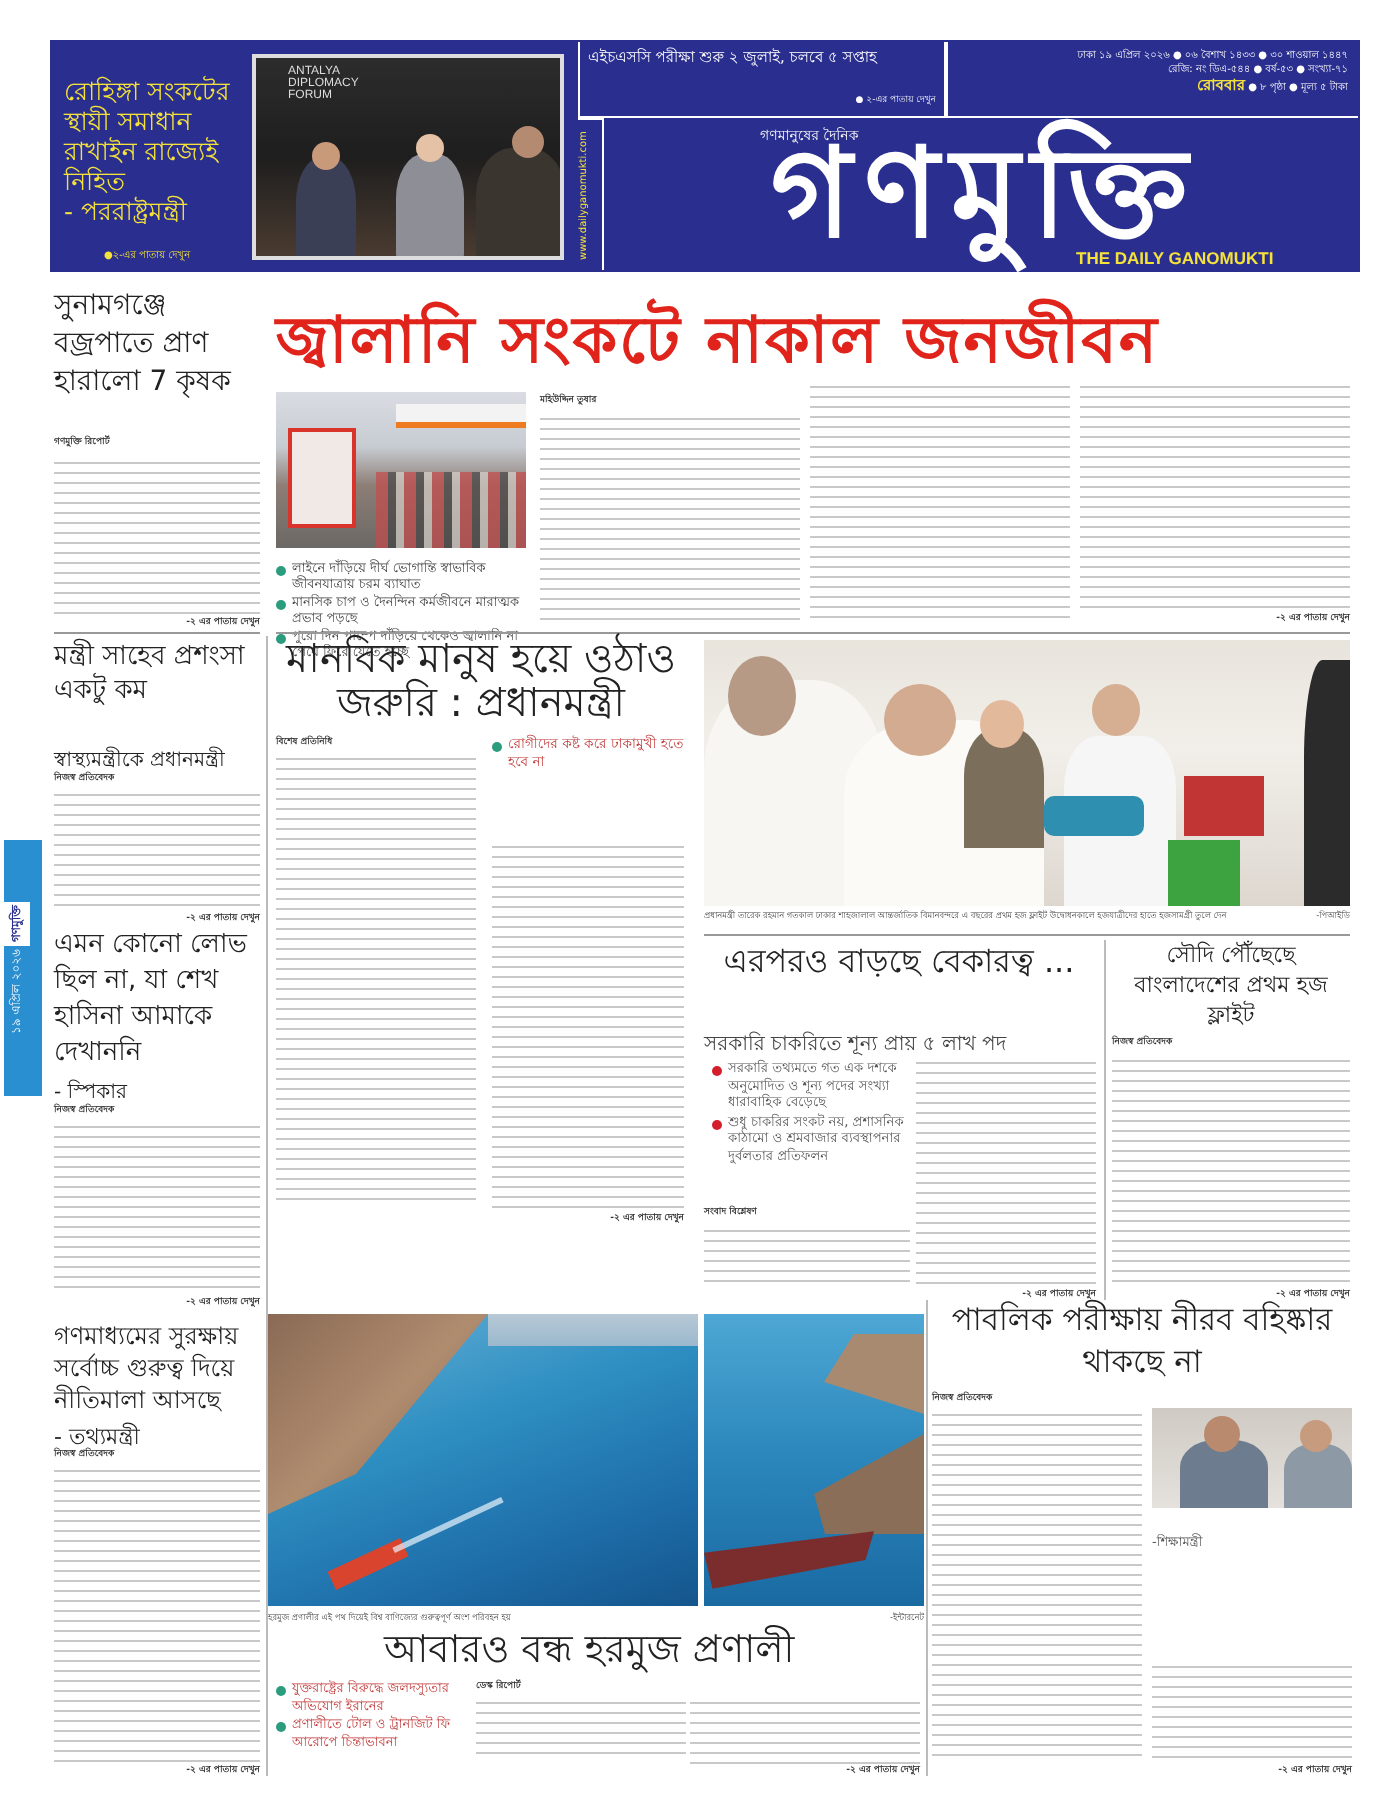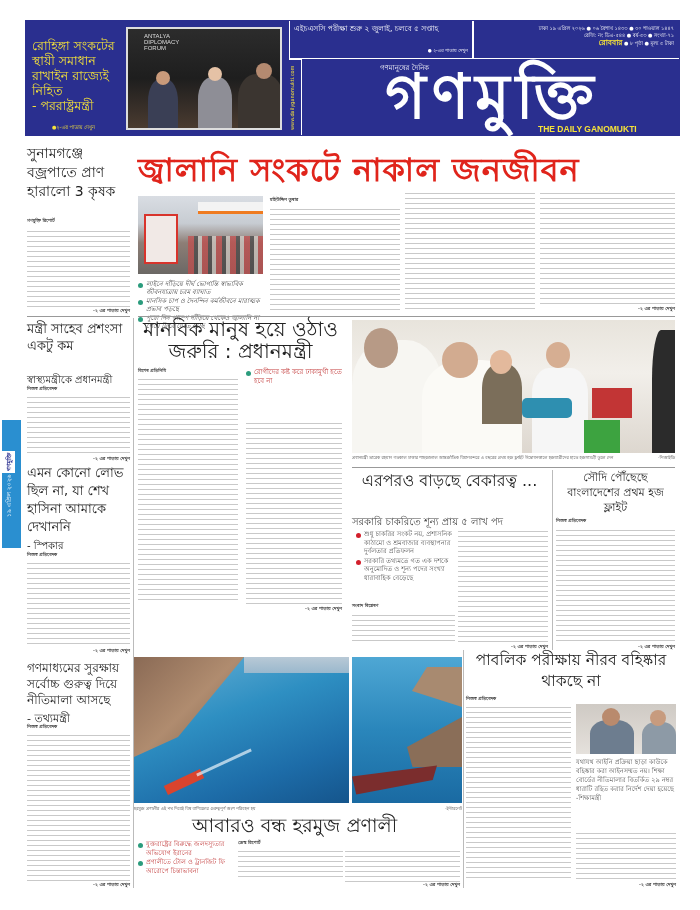--- a/index.html
+++ b/index.html
@@ -34,21 +34,21 @@
   .more { font-size: 4.5px; color: #333; text-align: right; font-weight: bold; }
 
   .headline { color: #222; font-weight: normal; }
   .rule { background: #999; height: 1px; }
   .vrule { background: #bbb; width: 1px; }
 
   .bullet { font-size: 7.2px; line-height: 9px; color: #c23a3a; }
   .bullet li { list-style: none; position: relative; padding-left: 8px; margin-bottom: 1px; }
   .bullet li::before { content: ""; position: absolute; left: 0; top: 3px; width: 5px; height: 5px; border-radius: 50%; background: #2b9c7d; }
   .bullet.red li::before { background: #d21f2b; }
-  .bullet.dark { color: #444; font-style: italic; }
+  .bullet.dark { color: #444; }
 
   .vertical-tag { left: 2px; top: 420px; width: 19px; height: 128px; background: #2a8fd0; color: #fff; font-size: 6px; writing-mode: vertical-rl; transform: rotate(180deg); text-align: center; padding: 3px 0; }
   .vertical-tag .nm { display: inline-block; background: #fff; color: #2a2f8f; padding: 2px 1px; font-weight: bold; }
 
   .photo { overflow: hidden; }
   .caption { font-size: 4.2px; color: #444; }
 </style>
 </head>
 <body>
 
@@ -87,21 +87,21 @@
   <div><span class="day">রোববার</span> <span>● ৮ পৃষ্ঠা ● মূল্য ৫ টাকা</span></div>
 </div>
 
 <div class="abs logo-box"></div>
 <div class="abs tagline">গণমানুষের দৈনিক</div>
 <div class="abs logo">গণমুক্তি</div>
 <div class="abs logo-en">THE DAILY GANOMUKTI</div>
 
 <div class="abs h-main">জ্বালানি সংকটে নাকাল জনজীবন</div>
 
-<div class="abs headline" style="left:27px;top:144px;width:100px;font-size:14px;line-height:19px;">সুনামগঞ্জে বজ্রপাতে প্রাণ হারালো 3 কৃষক</div>
+<div class="abs headline" style="left:27px;top:144px;width:100px;font-size:14px;line-height:19px;">সুনামগঞ্জে বজ্রপাতে প্রাণ হারালো 7 কৃষক</div>
 <div class="abs byline" style="left:27px;top:218px;">গণমুক্তি রিপোর্ট</div>
 <div class="abs body-text" style="left:27px;top:228px;width:103px;height:80px;background:repeating-linear-gradient(#fff 0 3px,#c9c9c9 3px 4px,#fff 4px 5px);"></div>
 <div class="abs more" style="left:27px;top:308px;width:103px;">-২ এর পাতায় দেখুন</div>
 <div class="abs rule" style="left:27px;top:316px;width:103px;"></div>
 
 <div class="abs headline" style="left:27px;top:320px;width:105px;font-size:13px;line-height:17px;">মন্ত্রী সাহেব প্রশংসা একটু কম</div>
 <div class="abs headline" style="left:27px;top:372px;width:105px;font-size:10px;">স্বাস্থ্যমন্ত্রীকে প্রধানমন্ত্রী</div>
 <div class="abs byline" style="left:27px;top:386px;">নিজস্ব প্রতিবেদক</div>
 <div class="abs body-text" style="left:27px;top:394px;width:103px;height:60px;background:repeating-linear-gradient(#fff 0 3px,#c9c9c9 3px 4px,#fff 4px 5px);"></div>
 <div class="abs more" style="left:27px;top:456px;width:103px;">-২ এর পাতায় দেখুন</div>
@@ -165,22 +165,22 @@
 </div>
 <div class="abs caption" style="left:352px;top:455px;width:323px;">
   <span>প্রধানমন্ত্রী তারেক রহমান গতকাল ঢাকার শাহজালাল আন্তর্জাতিক বিমানবন্দরে এ বছরের প্রথম হজ ফ্লাইট উদ্বোধনকালে হজযাত্রীদের হাতে হজসামগ্রী তুলে দেন</span>
   <span style="float:right;">-পিআইডি</span>
 </div>
 <div class="abs rule" style="left:352px;top:467px;width:323px;"></div>
 
 <div class="abs headline" style="left:352px;top:470px;width:195px;font-size:16px;line-height:21px;text-align:center;">এরপরও বাড়ছে বেকারত্ব ...</div>
 <div class="abs headline" style="left:352px;top:514px;width:195px;font-size:10px;color:#444;">সরকারি চাকরিতে শূন্য প্রায় ৫ লাখ পদ</div>
 <ul class="abs bullet red" style="left:356px;top:530px;width:100px;font-size:6.6px;line-height:8.6px;color:#555;">
+  <li>সরকারি তথ্যমতে গত এক দশকে অনুমোদিত ও শূন্য পদের সংখ্যা ধারাবাহিক বেড়েছে</li>
   <li>শুধু চাকরির সংকট নয়, প্রশাসনিক কাঠামো ও শ্রমবাজার ব্যবস্থাপনার দুর্বলতার প্রতিফলন</li>
-  <li>সরকারি তথ্যমতে গত এক দশকে অনুমোদিত ও শূন্য পদের সংখ্যা ধারাবাহিক বেড়েছে</li>
 </ul>
 <div class="abs byline" style="left:352px;top:603px;">সংবাদ বিশ্লেষণ</div>
 <div class="abs body-text" style="left:352px;top:612px;width:103px;height:30px;background:repeating-linear-gradient(#fff 0 3px,#c9c9c9 3px 4px,#fff 4px 5px);"></div>
 <div class="abs body-text" style="left:458px;top:528px;width:90px;height:115px;background:repeating-linear-gradient(#fff 0 3px,#c9c9c9 3px 4px,#fff 4px 5px);"></div>
 <div class="abs more" style="left:458px;top:644px;width:90px;">-২ এর পাতায় দেখুন</div>
 
 <div class="abs headline" style="left:556px;top:470px;width:119px;font-size:11px;line-height:15px;text-align:center;">সৌদি পৌঁছেছে বাংলাদেশের প্রথম হজ ফ্লাইট</div>
 <div class="abs byline" style="left:556px;top:518px;">নিজস্ব প্রতিবেদক</div>
 <div class="abs body-text" style="left:556px;top:527px;width:119px;height:116px;background:repeating-linear-gradient(#fff 0 3px,#c9c9c9 3px 4px,#fff 4px 5px);"></div>
 <div class="abs more" style="left:556px;top:644px;width:119px;">-২ এর পাতায় দেখুন</div>
@@ -212,21 +212,21 @@
 <div class="abs headline" style="left:466px;top:650px;width:210px;font-size:15.5px;line-height:21px;text-align:center;">পাবলিক পরীক্ষায় নীরব বহিষ্কার থাকছে না</div>
 <div class="abs byline" style="left:466px;top:696px;">নিজস্ব প্রতিবেদক</div>
 <div class="abs body-text" style="left:466px;top:704px;width:105px;height:176px;background:repeating-linear-gradient(#fff 0 3px,#c9c9c9 3px 4px,#fff 4px 5px);"></div>
 <div class="abs photo" style="left:576px;top:704px;width:100px;height:50px;background:linear-gradient(180deg,#cfcac4 0%,#e5e1dc 100%);">
   <div style="position:absolute;left:14px;top:16px;width:44px;height:34px;background:#6d7d8f;border-radius:40% 40% 0 0;"></div>
   <div style="position:absolute;left:26px;top:4px;width:18px;height:18px;background:#b98a6d;border-radius:50%;"></div>
   <div style="position:absolute;left:66px;top:18px;width:34px;height:32px;background:#8d9aa6;border-radius:40% 40% 0 0;"></div>
   <div style="position:absolute;left:74px;top:6px;width:16px;height:16px;background:#c79b7e;border-radius:50%;"></div>
 </div>
 <div class="abs" style="left:576px;top:758px;width:100px;font-size:6.5px;line-height:9px;color:#555;">
-  <span>যথাযথ আইনি প্রক্রিয়া ছাড়া কাউকে বহিষ্কার করা আইনসম্মত নয়। শিক্ষা বোর্ডের নীতিমালার বিতর্কিত ২৯ নম্বর ধারাটি রহিত করার নির্দেশ দেয়া হয়েছে</span><br>
+  <br>
   <span>-শিক্ষামন্ত্রী</span>
 </div>
 <div class="abs body-text" style="left:576px;top:830px;width:100px;height:50px;background:repeating-linear-gradient(#fff 0 3px,#c9c9c9 3px 4px,#fff 4px 5px);"></div>
 <div class="abs more" style="left:576px;top:882px;width:100px;">-২ এর পাতায় দেখুন</div>
 
 <div class="abs vrule" style="left:133px;top:318px;height:570px;"></div>
 <div class="abs vrule" style="left:463px;top:650px;height:238px;"></div>
 <div class="abs vrule" style="left:552px;top:470px;height:180px;"></div>
 
 </body></html>

